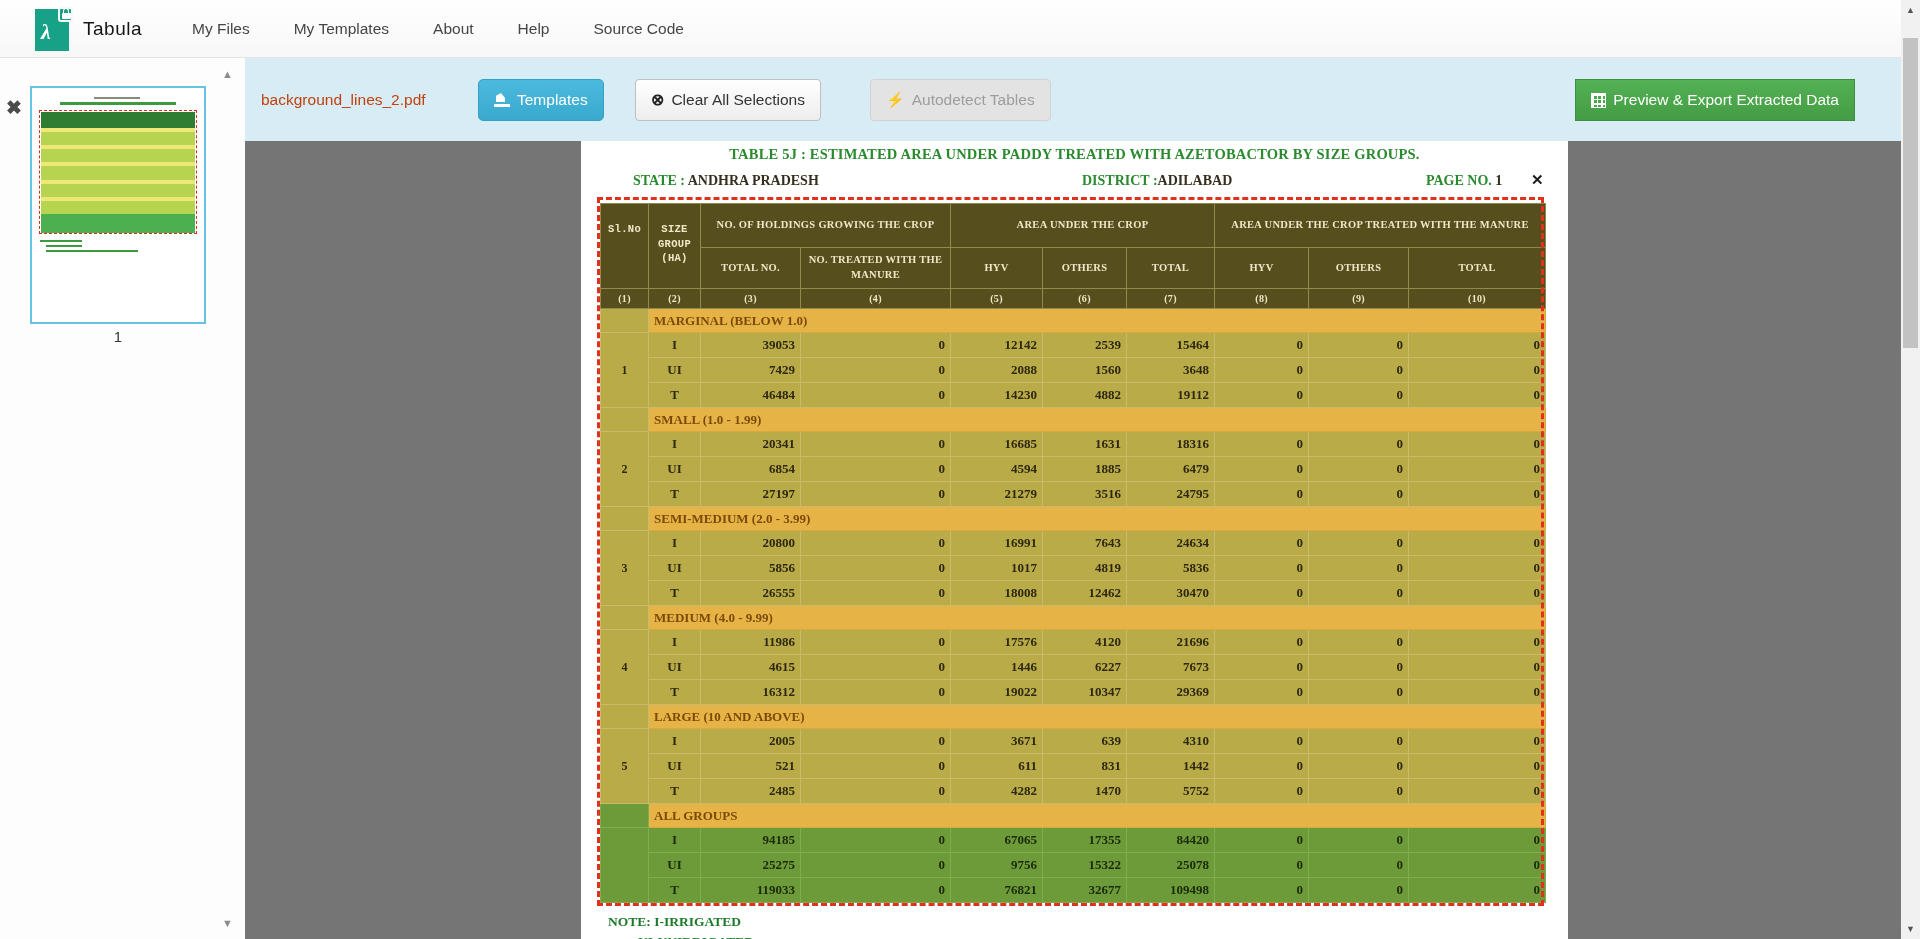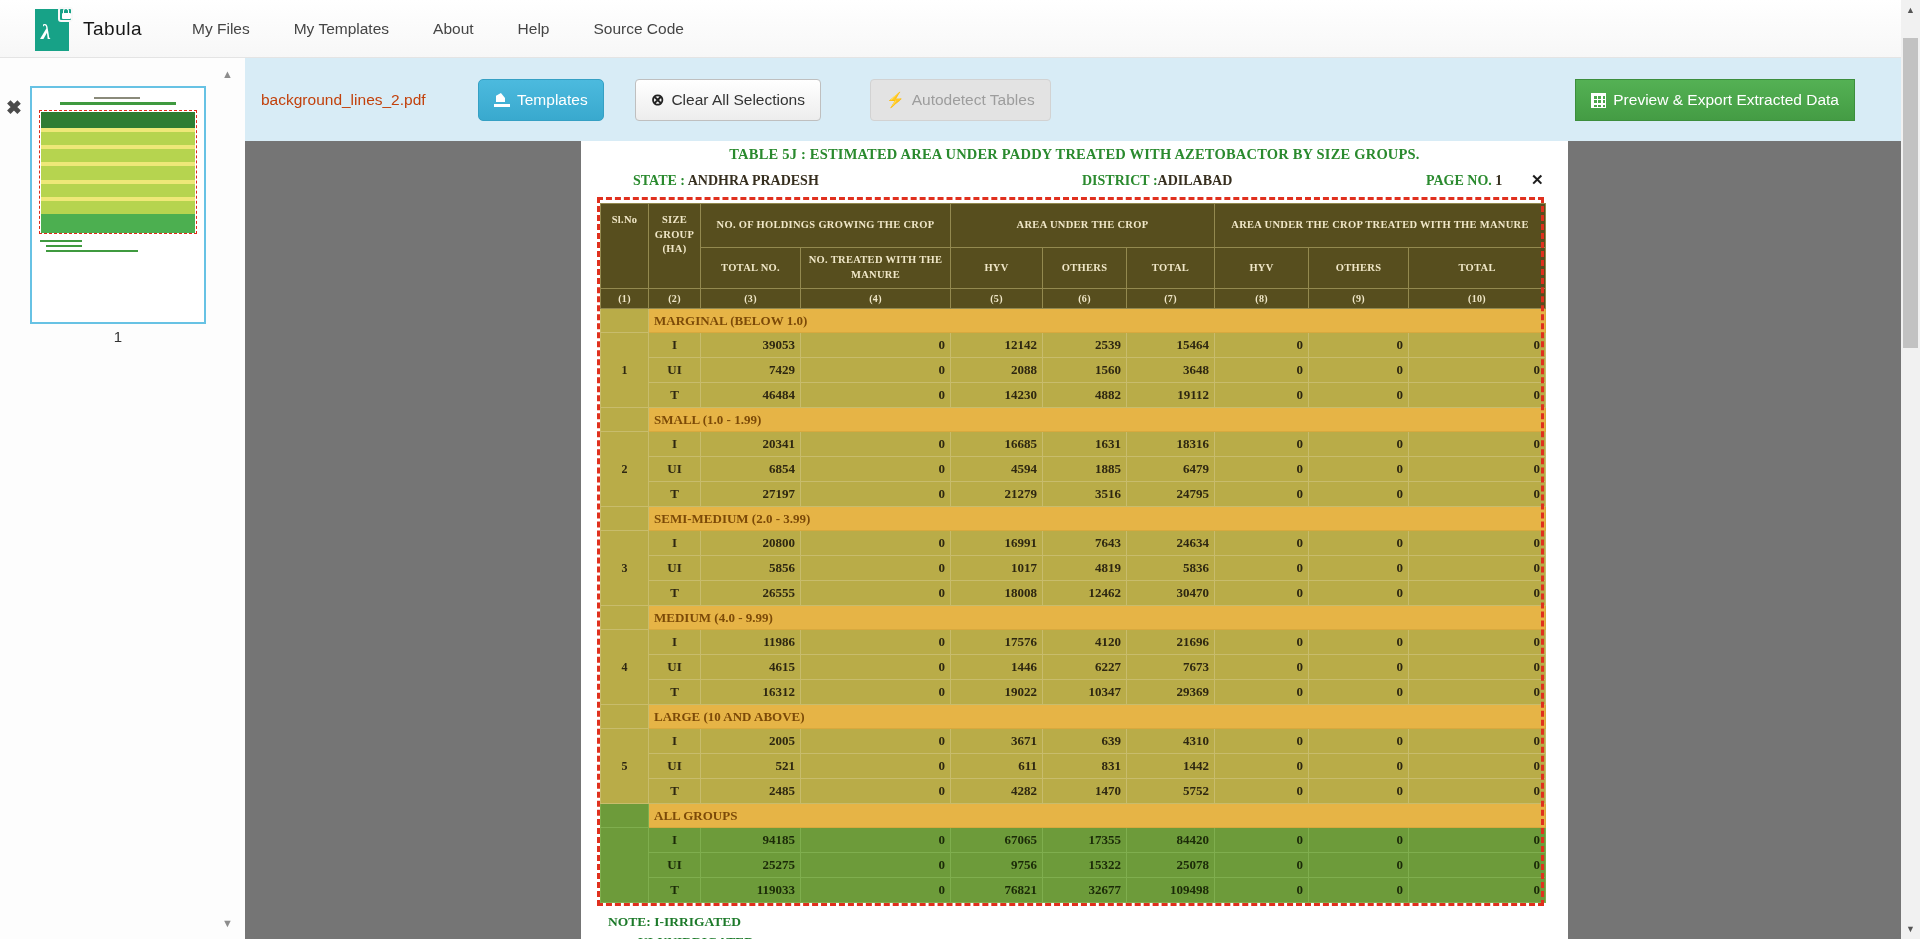--- a/index.html
+++ b/index.html
@@ -85,21 +85,21 @@
   .sel-close { position:absolute; left:950px; top:-2px; font-size:15px; font-weight:bold; color:#1c1c1c;
                font-family:"Liberation Sans",sans-serif; cursor:pointer; }
 
   
   table.pdf-table { position:absolute; left:19px; top:62px; width:945px; border-collapse:collapse;
                     table-layout:fixed; }
   .pdf-table td, .pdf-table th { overflow:hidden; }
   .hdr { background:#574e1e; color:#f0e7c8; font-weight:bold; text-align:center;
          border:1px solid #93894f; font-size:10.5px; line-height:1.4; letter-spacing:0.3px; }
   tr.hrow1 { height:44px; } tr.hrow2 { height:41px; } tr.hrow3 { height:20px; }
-  .hdr.vtop { vertical-align:top; padding-top:9px; }
+  .hdr.vtop { vertical-align:top; padding-top:18px;font-family:Liberation Mono, monospace; }
   .colnum { font-size:10px; }
   tr.banner-row { height:24px; }
   tr.data-row { height:25px; }
   td.banner { background:#e6b446; color:#7c4a08; font-weight:bold; font-size:13px;
               padding-left:5px; border:1px solid #d8a93e; }
   td.cell { background:#b9ac48; color:#2e2711; font-weight:bold; font-size:13px;
             border:1px solid #c8bc6c; }
   td.num { text-align:right; padding-right:5px; }
   td.rowlabel { text-align:center; }
   td.sl-cell { background:#b9ac48; border:1px solid #c8bc6c; text-align:center;

